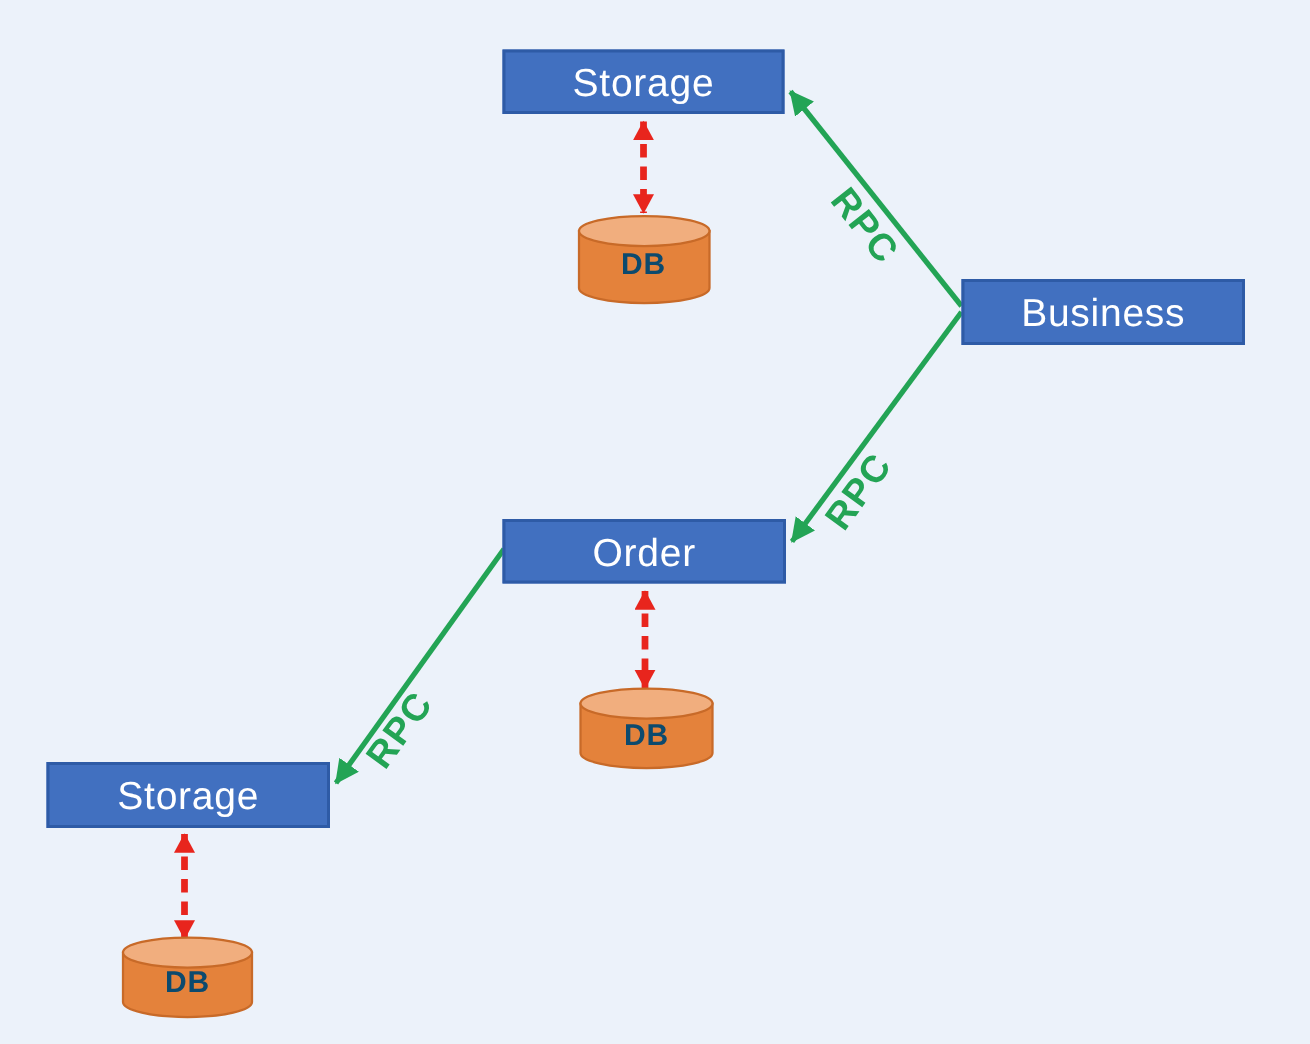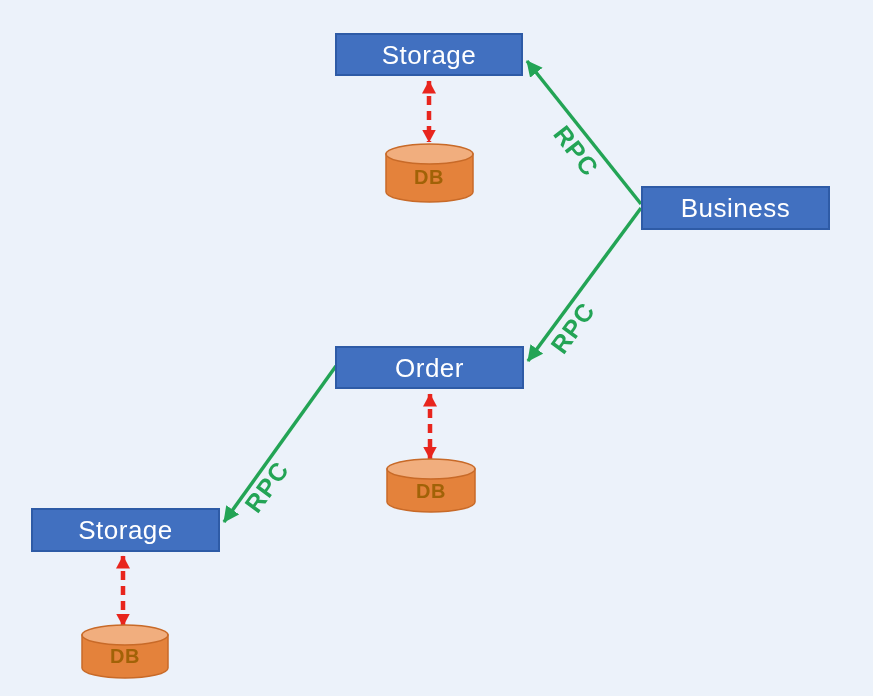--- a/index.html
+++ b/index.html
@@ -35,21 +35,21 @@
     letter-spacing: 0.5px;
   }
   .node-storage  { left: 335px; top: 33px;  width: 188px; height: 43px; }
   .node-business { left: 641px; top: 186px; width: 189px; height: 44px; }
   .node-order    { left: 335px; top: 346px; width: 189px; height: 43px; }
   .node-account  { left: 31px;  top: 508px; width: 189px; height: 44px; }
 
   .db-label {
     position: absolute;
     transform: translate(-50%, -50%);
-    color: #a16207;
+    color: #0c4a6e;
     font-size: 20px;
     font-weight: bold;
     letter-spacing: 0.5px;
   }
   .db-label-storage { left: 429px; top: 177px; }
   .db-label-order   { left: 431px; top: 491px; }
   .db-label-account { left: 125px; top: 656px; }
 
   .rpc-label {
     position: absolute;

